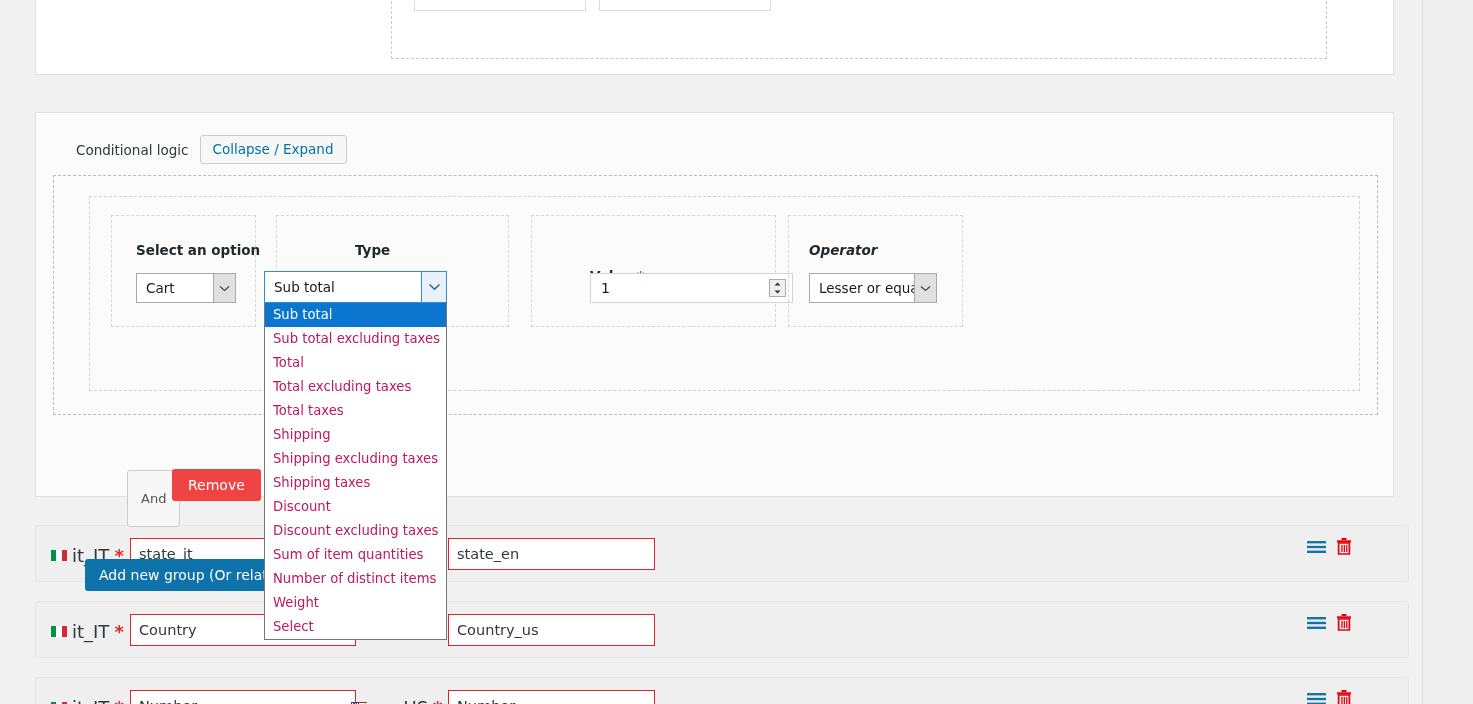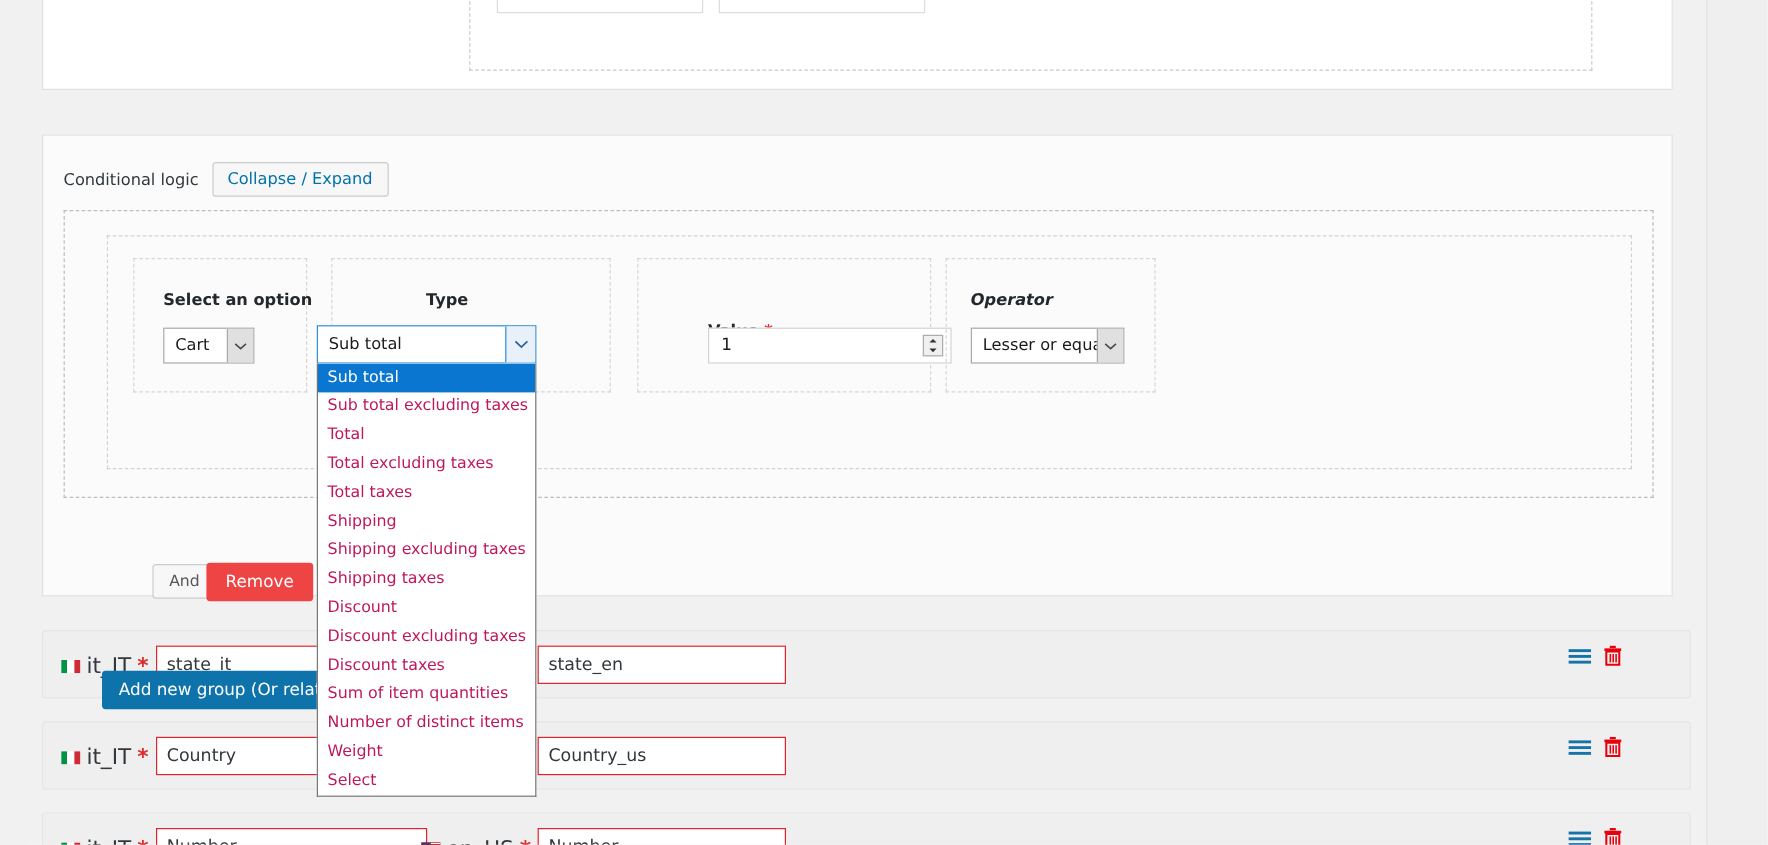--- a/index.html
+++ b/index.html
@@ -72,20 +72,21 @@
     position: absolute;
     left: 17px;
     top: 22px;
     display: flex;
     align-items: center;
     gap: 11px;
   }
   #cond-label {
     font-size: 13.5px;
     color: #32373c;
+    margin-left: 23px;
   }
   #collapse-expand {
     background: #f7f7f7;
     border: 1px solid #cccccc;
     border-radius: 3px;
     color: #0073aa;
     font-family: "DejaVu Sans", "Liberation Sans", sans-serif;
     font-size: 13.5px;
     padding: 5px 12px;
     cursor: pointer;
@@ -155,21 +156,21 @@
     width: 21px;
     height: 28px;
     background: #e0e0e0;
     border-left: 1px solid #a9a9a9;
     display: flex;
     align-items: center;
     justify-content: center;
   }
   .sel .arrow-btn svg { display:block; }
 
-  #sel-option { left: 24px; top: 57px; width: 76px; }
+  #sel-option { left: 24px; top: 57px; width: 100px; }
   #sel-operator { left: 20px; top: 57px; width: 128px; }
 
   
   #type-combo {
     position: absolute;
     left: 264px;
     top: 271px;
     width: 183px;
     height: 32px;
     background: #ffffff;
@@ -259,21 +260,21 @@
   #btn-and {
     position: absolute;
     left: 91px;
     top: 357px;
     background: #f7f7f7;
     border: 1px solid #cccccc;
     border-radius: 3px;
     color: #555555;
     font-family: "DejaVu Sans", "Liberation Sans", sans-serif;
     font-size: 13px;
-    padding: 6px 13px;
+    padding: 20px 13px;
     cursor: pointer;
     z-index: 5;
   }
   #btn-remove {
     position: absolute;
     left: 136px;
     top: 356px;
     background: #ef4444;
     border: none;
     border-radius: 3px;
@@ -514,21 +515,20 @@
     <div class="dd-item selected">Sub total</div>
     <div class="dd-item">Sub total excluding taxes</div>
     <div class="dd-item">Total</div>
     <div class="dd-item">Total excluding taxes</div>
     <div class="dd-item">Total taxes</div>
     <div class="dd-item">Shipping</div>
     <div class="dd-item">Shipping excluding taxes</div>
     <div class="dd-item">Shipping taxes</div>
     <div class="dd-item">Discount</div>
     <div class="dd-item">Discount excluding taxes</div>
-    <div class="dd-item">Discount taxes</div>
     <div class="dd-item">Sum of item quantities</div>
     <div class="dd-item">Number of distinct items</div>
     <div class="dd-item">Weight</div>
     <div class="dd-item">Select</div>
   </div>
 
 <div class="trow" id="trow-1">
   <span class="loc-label first">
     <span class="flag flag-it">
       <span class="s1"></span>

